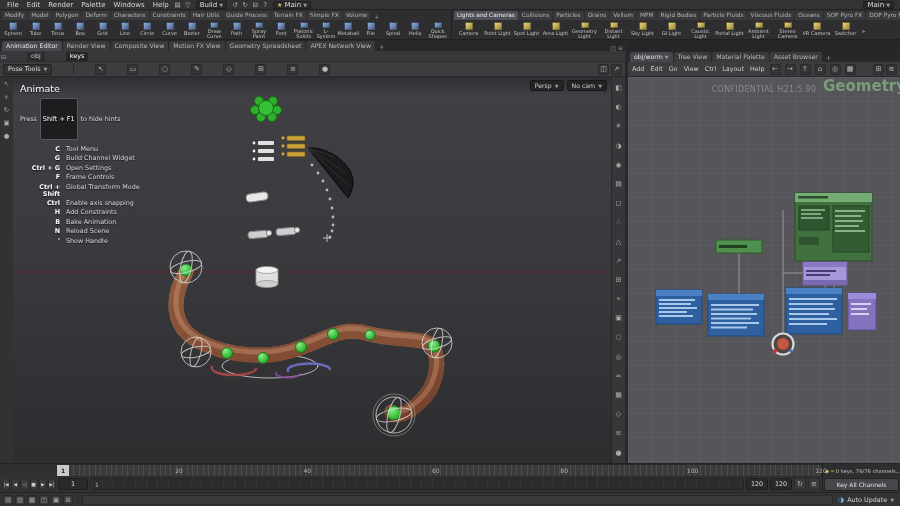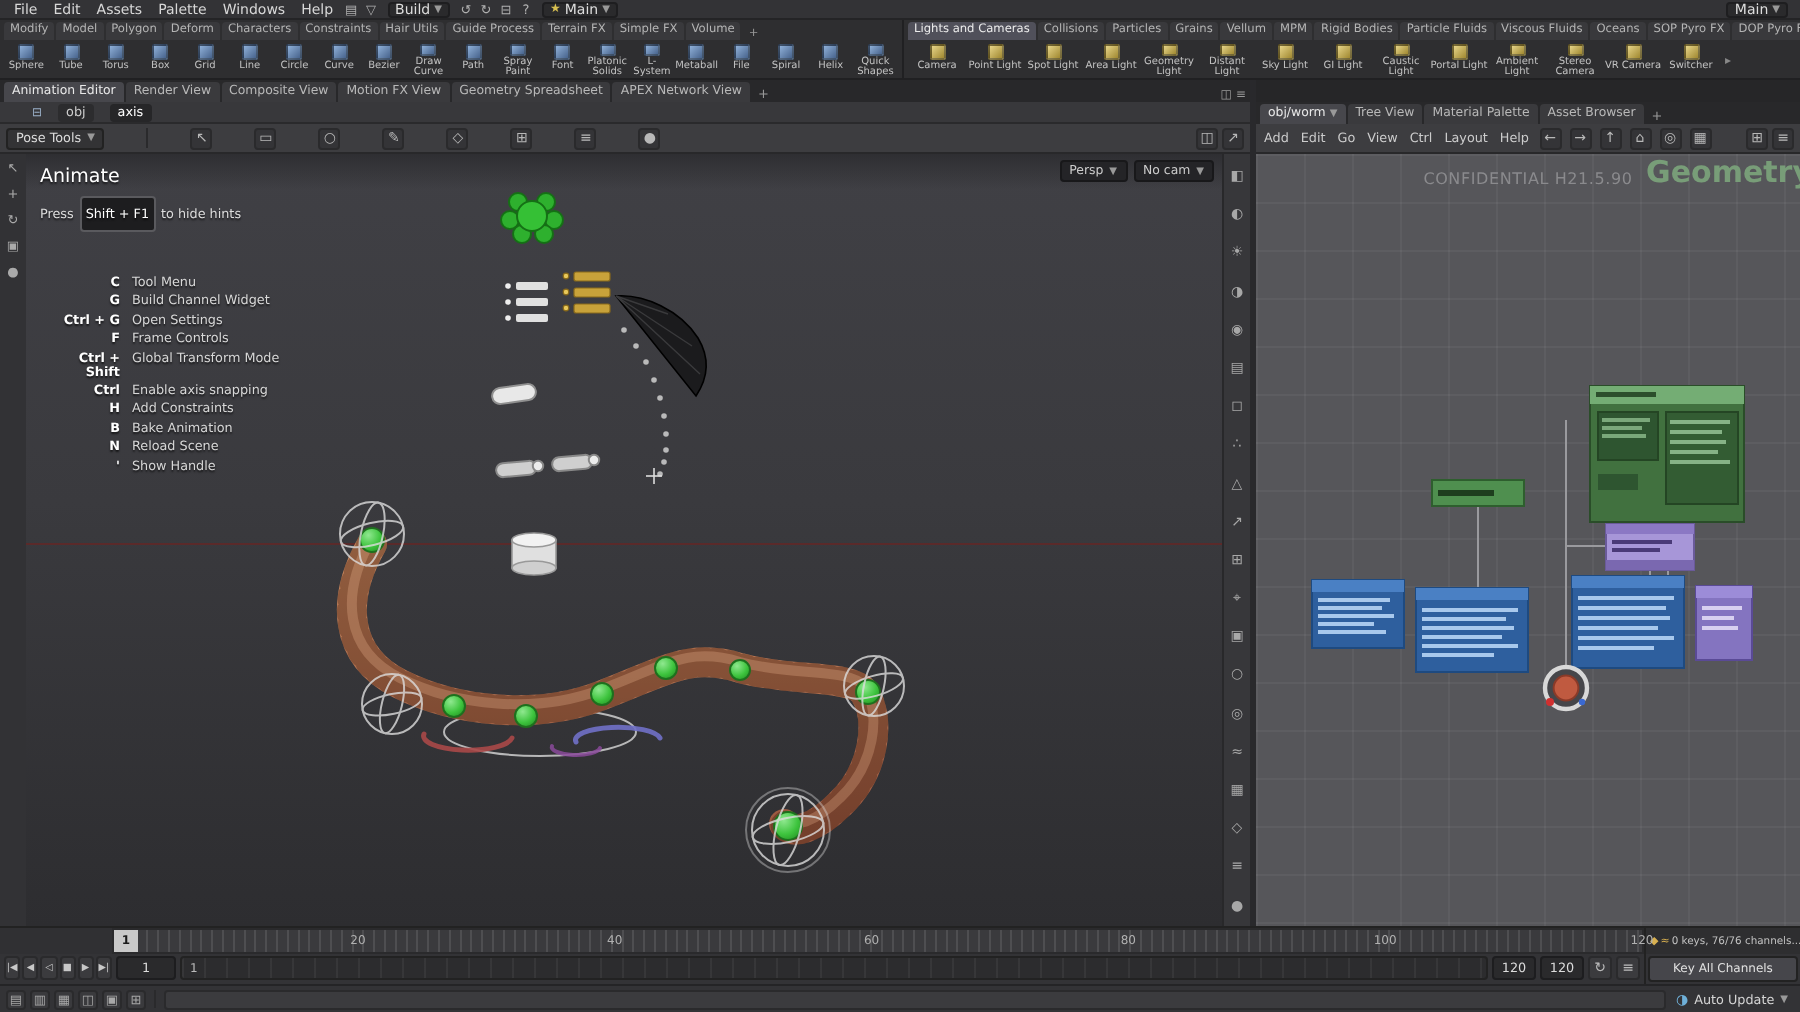--- a/index.html
+++ b/index.html
@@ -42,21 +42,21 @@
   .left-col{width:628px;display:flex;flex-direction:column;border-right:3px solid #29292c}
   .right-col{flex:1;display:flex;flex-direction:column;min-width:0}
 
   .pane-tabs{height:11px;background:#28282a;display:flex;align-items:flex-end;font-size:6.2px;color:#b8b8b8;
     padding:0 2px;gap:1px;white-space:nowrap;overflow:hidden}
   .pane-tab{background:#3a3a3d;padding:1px 4px;border-radius:2px 2px 0 0;line-height:8px}
   .pane-tabs .pane-tab:first-child{background:#47474c;color:#e8e8e8}
   .pane-tab-btn{padding:0 3px;color:#999;font-size:6.5px}
   .pt-right{margin-left:auto;display:flex;gap:2px;align-items:center;color:#999;font-size:6px}
 
-  .path-bar{height:11px;background:#38383b;display:flex;align-items:center;padding:0 16px;gap:8px;
+  .path-bar{height:11px;background:#38383b;display:flex;align-items:center;padding:0 1px;gap:21px;
     font-size:6.4px;border-bottom:1px solid #2a2a2c}
   .path-icon{color:#9ab0c8;font-size:6px}
   .path-seg{background:#2c2c2e;padding:0 4px;border-radius:2px;height:9px;display:flex;align-items:center;color:#cfcfcf}
   .path-seg.current{color:#fff;background:#262628}
 
   .vp-toolbar{height:15px;background:#3d3d40;display:flex;align-items:center;gap:21px;padding:0 3px;
     border-bottom:1px solid #28282a}
   .pose-tools{background:#333335;border:1px solid #222;border-radius:2px;height:11px;display:flex;
     align-items:center;gap:3px;padding:0 4px;font-size:6.4px;color:#ddd}
   .tb-sep{width:1px;height:10px;background:#2a2a2c}
@@ -73,22 +73,22 @@
   .vp-left-strip{position:absolute;left:0;top:0;bottom:0;width:13px;background:#323235;z-index:5;
     display:flex;flex-direction:column;align-items:center;gap:4px;padding-top:3px}
   .vp-left-strip .strip-icon{font-size:6.5px;color:#aaa;line-height:9px}
   .vp-right-strip{position:absolute;right:0;top:0;bottom:0;width:14px;background:#37373a;z-index:5;
     display:flex;flex-direction:column;align-items:center;padding-top:2px;border-left:1px solid #28282a}
   .vp-right-strip .strip-icon{font-size:7px;color:#a8a8a8;height:19.2px;line-height:19.2px}
 
   .animate-overlay{position:absolute;left:20px;top:6px;z-index:6;font-size:6.4px;color:#e0e0e0;
     text-shadow:0 1px 1px rgba(0,0,0,.65)}
   .ao-title{font-size:9.5px;font-weight:normal;color:#fff;margin-bottom:4px}
-  .ao-sub{margin-bottom:22px;color:#ddd;display:flex;gap:3px;align-items:center}
-  .key-chip{background:#1d1d1f;border:1px solid #5a5a5e;border-radius:2px;padding:4px 2px;color:#fff;line-height:8px}
+  .ao-sub{margin-bottom:6px;color:#ddd;display:flex;gap:3px;align-items:center}
+  .key-chip{background:#1d1d1f;border:1px solid #5a5a5e;border-radius:2px;padding:16px 2px;color:#fff;line-height:8px}
   .hint-row{display:flex;margin-bottom:2.4px;line-height:7px}
   .hint-key{width:46px;text-align:right;font-weight:bold;color:#fff;padding-right:6px;flex:none}
   .hint-label{color:#d8d8d8}
 
   .cam-chips{position:absolute;top:3px;right:18px;display:flex;gap:3px;z-index:6}
   .cam-chip{background:#242427;border:1px solid #18181a;border-radius:2px;padding:1px 4px;font-size:6.2px;
     color:#ccc;display:flex;gap:3px;align-items:center}
 
   
   .rc-spacer{height:11px;background:#262628}
@@ -153,21 +153,21 @@
 <body>
 
 <div class="app">
 
   <div class="menubar">
 
       <span class="menu-item">File</span>
 
       <span class="menu-item">Edit</span>
 
-      <span class="menu-item">Assets</span>
+      <span class="menu-item">Render</span>
 
       <span class="menu-item">Palette</span>
 
       <span class="menu-item">Windows</span>
 
       <span class="menu-item">Help</span>
 
       <span class="mb-icon">▤</span>
 
       <span class="mb-icon">▽</span>
@@ -454,21 +454,21 @@
 
         <span class="pane-tab-btn">+</span>
         <span class="pt-right">
           <span>◫</span>
           <span>≡</span>
         </span>
       </div>
       <div class="path-bar">
         <span class="path-icon">⊟</span>
         <span class="path-seg">obj</span>
-        <span class="path-seg current">axis</span>
+        <span class="path-seg current">keys</span>
       </div>
       <div class="vp-toolbar">
         <span class="pose-tools">
           <span>Pose Tools</span>
           <span class="caret">▼</span>
         </span>
         <span class="tb-sep"></span>
 
           <span class="tb-icon">↖</span>
 

